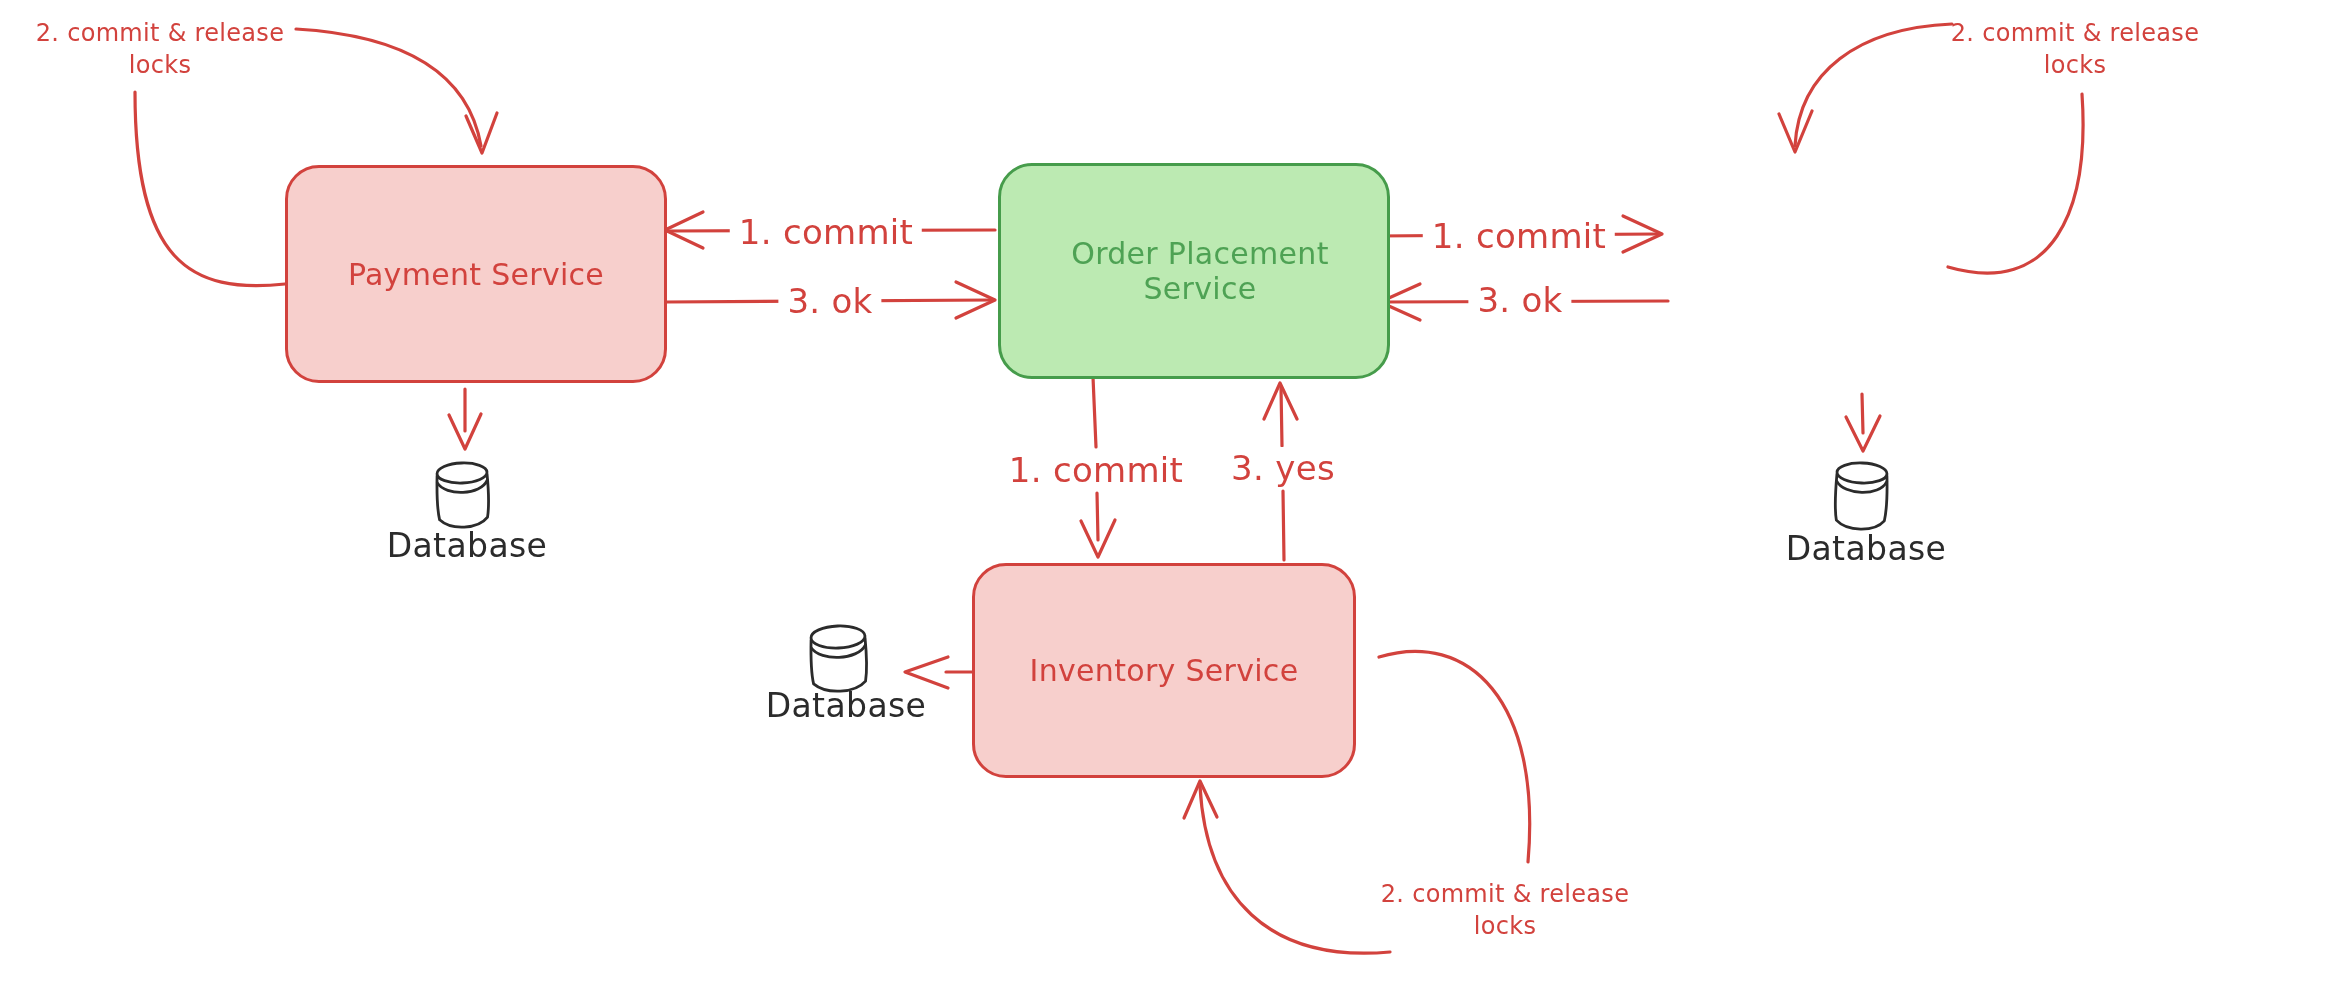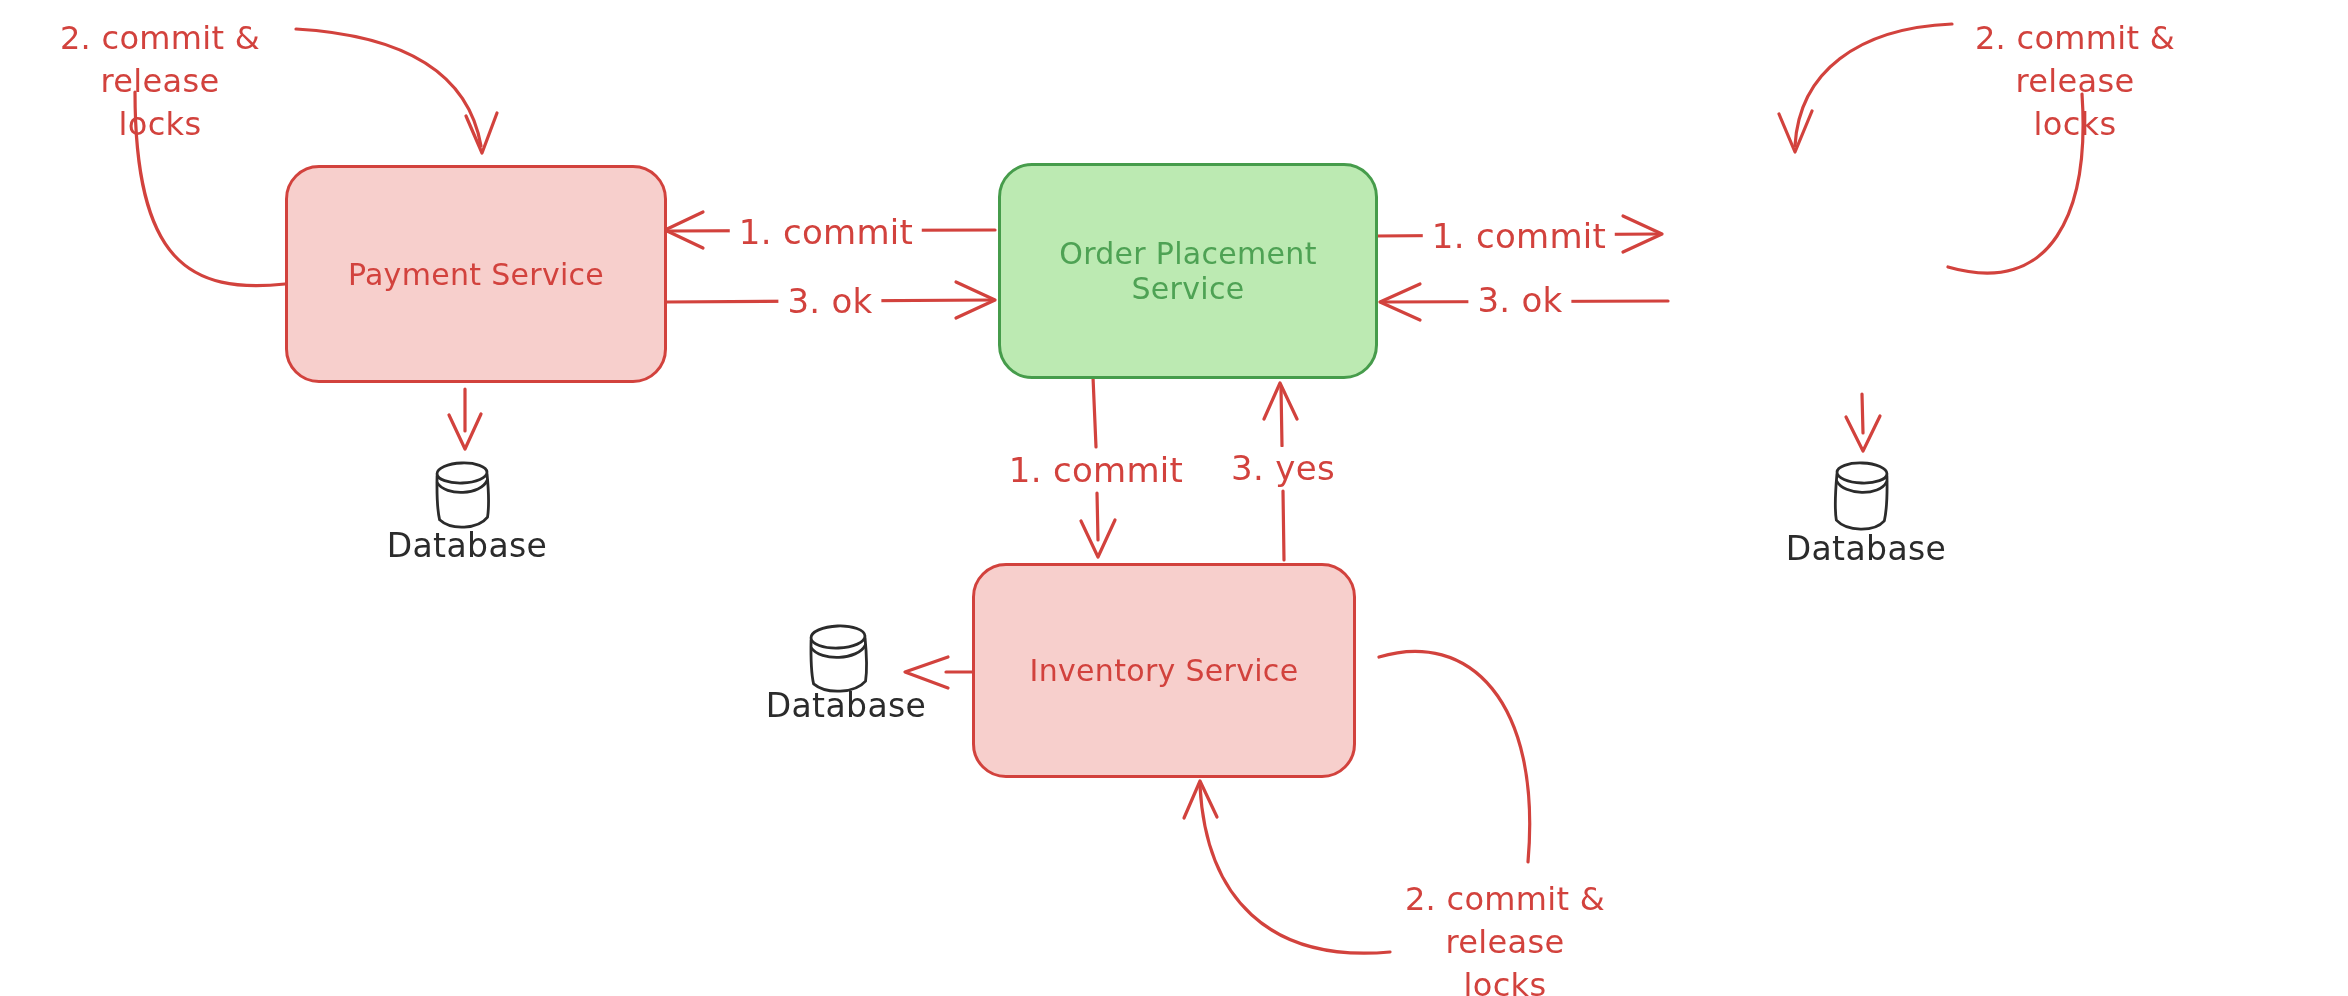--- a/index.html
+++ b/index.html
@@ -45,22 +45,22 @@
     color:var(--red);
     font-size:34px;
     white-space:nowrap;
     z-index:3;
     letter-spacing:.3px;
   }
   .loop-label{
     position:absolute;
     text-align:center;
     color:var(--red);
-    font-size:32px;
-    line-height:43px;
+    font-size:24px;
+    line-height:32px;
     width:270px;
     z-index:3;
     letter-spacing:.3px;
   }
   .db-label{
     position:absolute;
     transform:translate(-50%,-50%);
     color:var(--ink);
     font-size:33px;
     white-space:nowrap;
@@ -158,21 +158,21 @@
         <ellipse fill="#ffffff" cx="0" cy="0" rx="27" ry="11"></ellipse>
         <path fill="none" d="M -27 10 C -18 24 19 24 27 9"></path>
       </g>
     </g>
   </svg>
 
   <div class="node" style="left:285px;top:165px;width:376px;height:212px;">
     <span>Payment Service</span>
   </div>
 
-  <div class="node green" style="left:998px;top:163px;width:374px;height:210px;">
+  <div class="node green" style="left:998px;top:163px;width:374px;height:210px;padding-left:12px;">
     <span>
       <span style="display:block">Order Placement Service</span>
     </span>
   </div>
 
 
   <div class="node" style="left:972px;top:563px;width:378px;height:209px;">
     <span>Inventory Service</span>
   </div>
 

